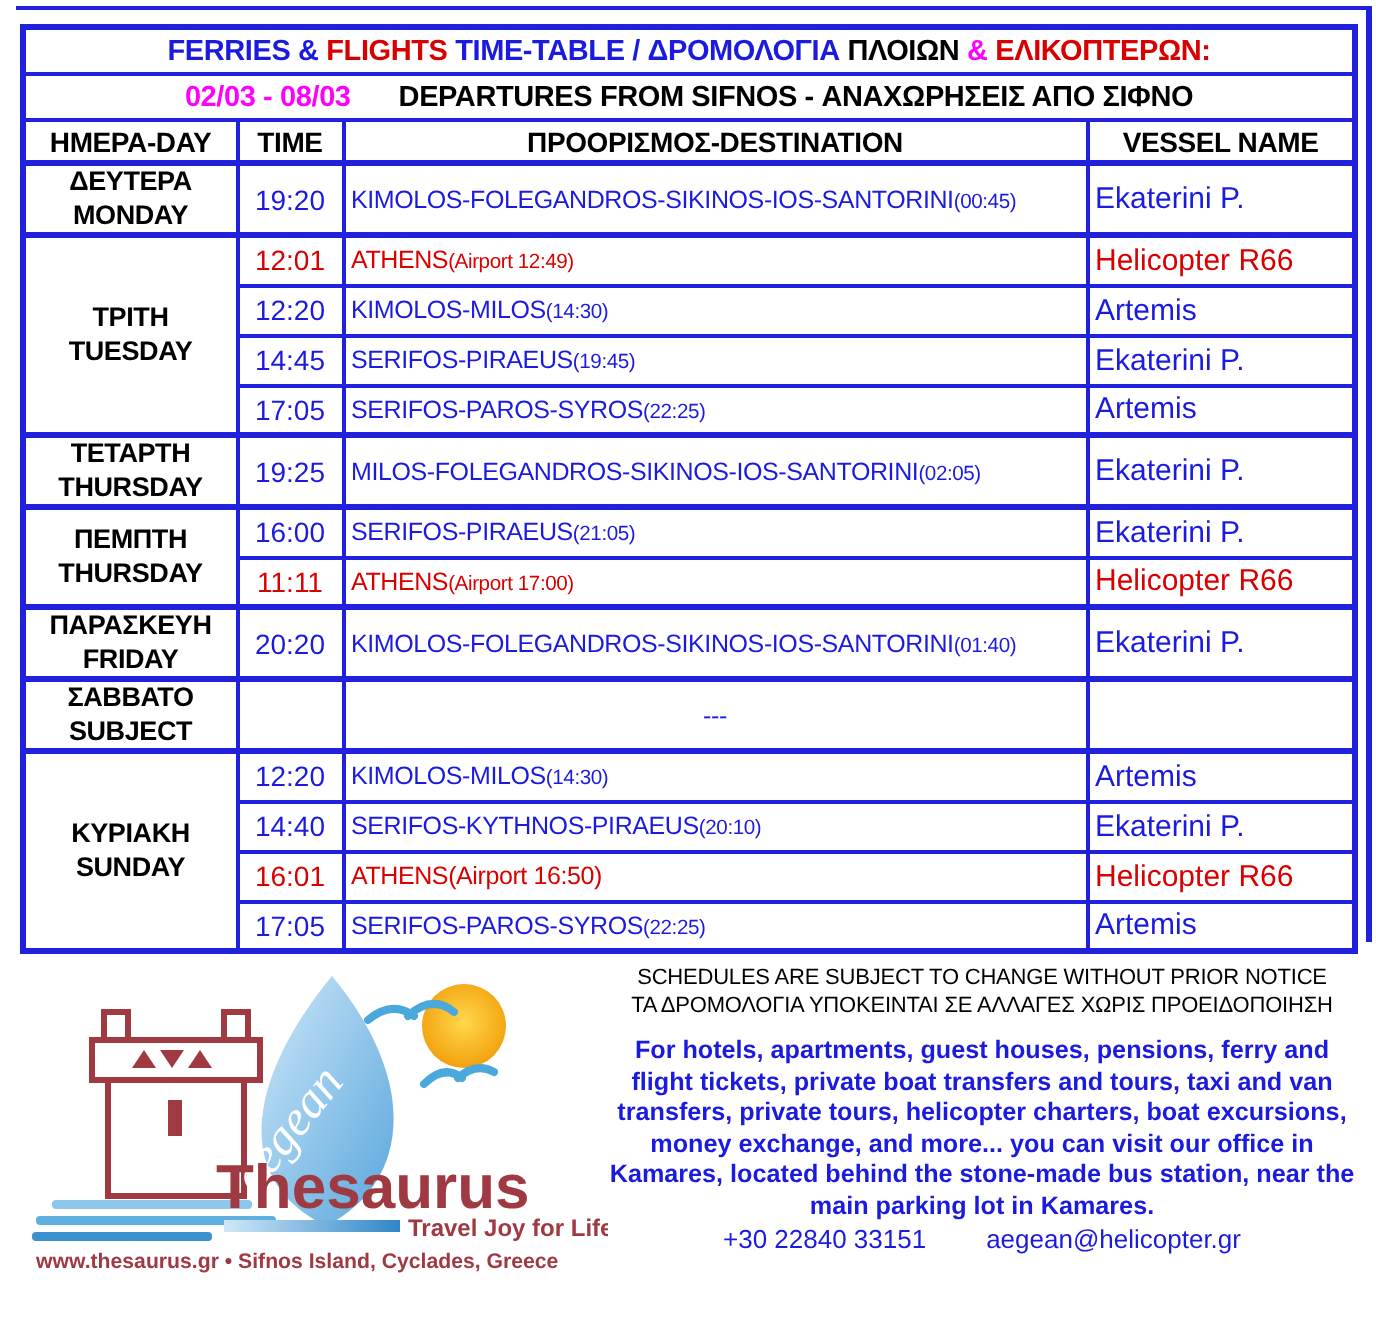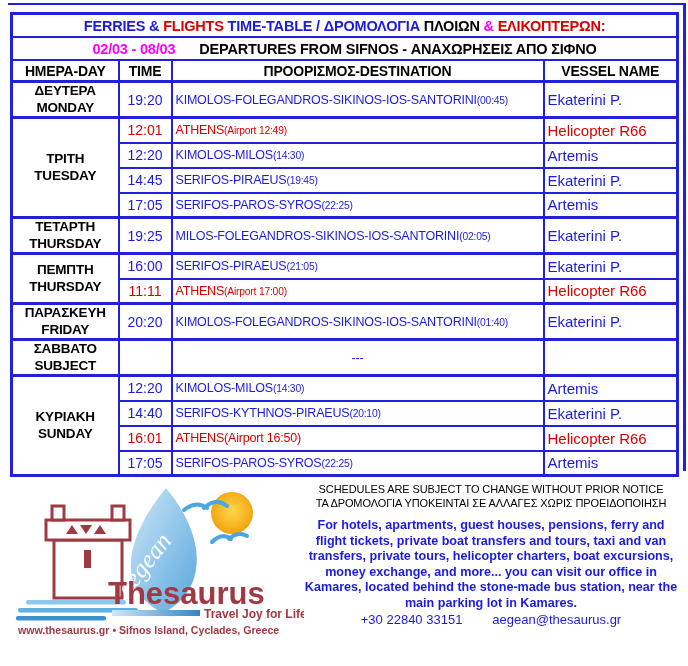--- a/index.html
+++ b/index.html
@@ -211,16 +211,16 @@
       <text x="188" y="136" font-size="12" font-weight="bold" fill="#a03a42" font-family="Liberation Sans, DejaVu Sans, sans-serif">Travel Joy for Life</text>
       <text x="2" y="152" font-size="10.6" font-weight="bold" fill="#a03a42" font-family="Liberation Sans, DejaVu Sans, sans-serif">www.thesaurus.gr • Sifnos Island, Cyclades, Greece</text>
     </svg>
   </div>
   <div class="footer-right">
     <div class="notice">SCHEDULES ARE SUBJECT TO CHANGE WITHOUT PRIOR NOTICE</div>
     <div class="notice">ΤΑ ΔΡΟΜΟΛΟΓΙΑ ΥΠΟΚΕΙΝΤΑΙ ΣΕ ΑΛΛΑΓΕΣ ΧΩΡΙΣ ΠΡΟΕΙΔΟΠΟΙΗΣΗ</div>
     <div class="promo">For hotels, apartments, guest houses, pensions, ferry and flight tickets, private boat transfers and tours, taxi and van transfers, private tours, helicopter charters, boat excursions, money exchange, and more... you can visit our office in Kamares, located behind the stone-made bus station, near the main parking lot in Kamares.</div>
     <div class="contact-line">
       <span>+30 22840 33151</span>
-      <span>aegean@thesaurus.gr</span>
+      <span>aegean@helicopter.gr</span>
     </div>
   </div>
 </div>
 
 </body></html>

